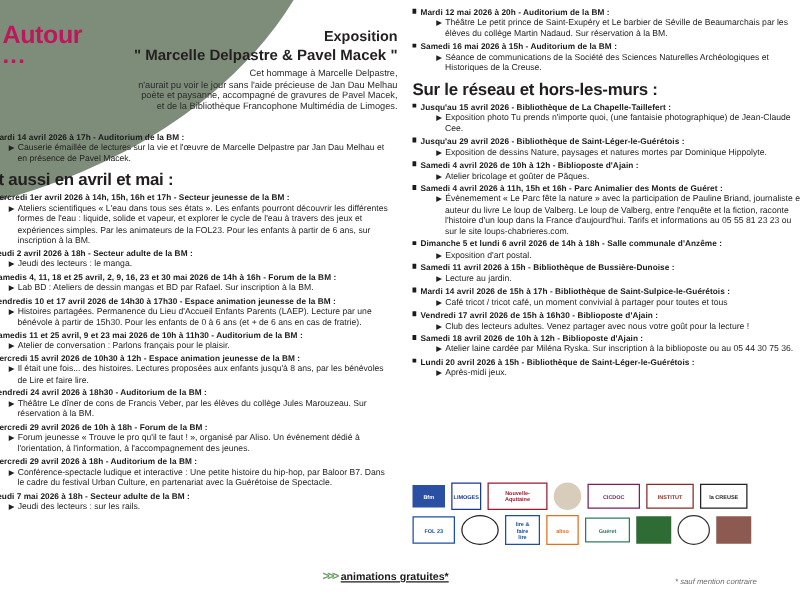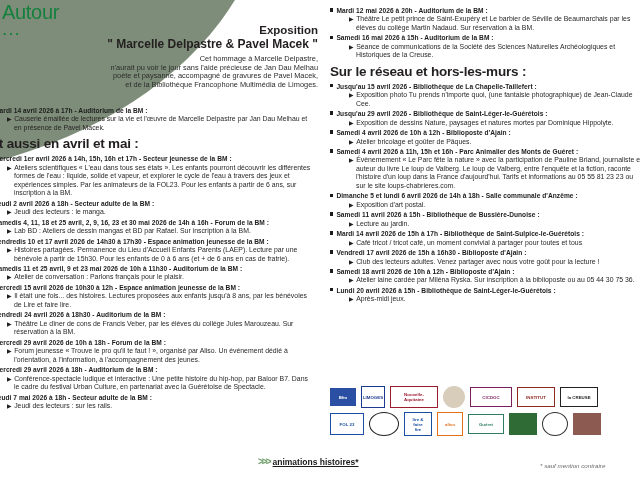--- a/index.html
+++ b/index.html
@@ -13,22 +13,22 @@
 
   
   .green-blob{
     position:absolute;left:-150px;top:-120px;
     width:420px;height:300px;
     background:#7e8d79;
     border-bottom-right-radius:100% 100%;
     z-index:0;
   }
   .banner-title{
-    position:absolute;left:2px;top:2px;z-index:3;
-    color:#15803d;font-weight:normal;font-size:20px;line-height:20px;
+    position:absolute;left:2px;top:18px;z-index:3;
+    color:#be185d;font-weight:bold;font-size:20px;line-height:20px;
     letter-spacing:-0.3px;
   }
   .banner-title div{white-space:nowrap;}
   .banner-dots{font-size:19px;line-height:13px;letter-spacing:1px;}
 
   
   .expo{
     position:absolute;right:322px;top:24px;width:0;z-index:4;
   }
   .expo-inner{position:absolute;right:0;top:0;width:260px;text-align:right;}
@@ -279,16 +279,16 @@
 faire
 lire</span></div>
         <div class="logo" style="width: 24px; height: 22px; background: rgb(255, 255, 255); color: rgb(226, 113, 29); font-size: 4.4px; line-height: 5px; font-weight: bold; text-align: center; white-space: pre-line; border: 0.5px solid rgb(226, 113, 29);"><span>aliso</span></div>
         <div class="logo" style="width: 34px; height: 18px; background: rgb(255, 255, 255); color: rgb(44, 124, 102); font-size: 4.4px; line-height: 5px; font-weight: bold; text-align: center; white-space: pre-line; border: 0.5px solid rgb(44, 124, 102);"><span>Guéret</span></div>
         <div class="logo" style="width: 28px; height: 22px; background: rgb(47, 107, 53); color: rgb(255, 255, 255); font-size: 4.4px; line-height: 5px; font-weight: bold; text-align: center; white-space: pre-line;"><span></span></div>
         <div class="logo" style="width: 24px; height: 22px; background: rgb(255, 255, 255); color: rgb(51, 51, 51); font-size: 4.4px; line-height: 5px; font-weight: bold; text-align: center; white-space: pre-line; border-radius: 50%; border: 0.5px solid rgb(51, 51, 51);"><span></span></div>
         <div class="logo" style="width: 28px; height: 22px; background: rgb(141, 90, 82); color: rgb(255, 255, 255); font-size: 4.4px; line-height: 5px; font-weight: bold; text-align: center; white-space: pre-line;"><span></span></div>
       </div>
   </div>
 
-  <div class="gratuites"><span class="chev">&gt;&gt;&gt;</span><span>animations histoires*</span></div>
+  <div class="gratuites"><span class="chev">&gt;&gt;&gt;</span><span>animations gratuites*</span></div>
 
   <div class="footnote">* sauf mention contraire</div>
 </div>
 
 </body></html>

